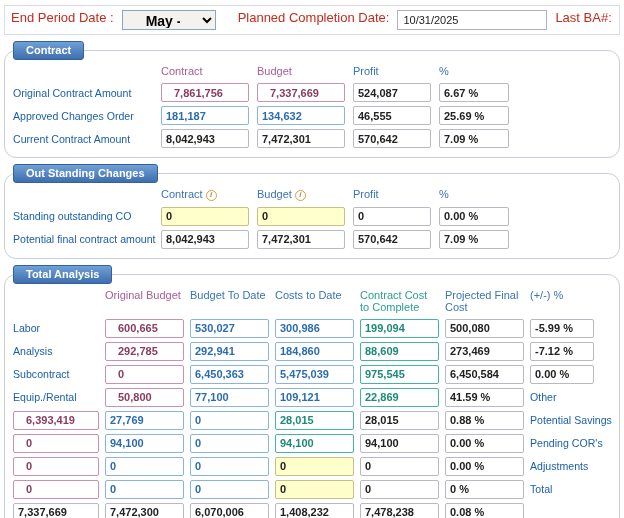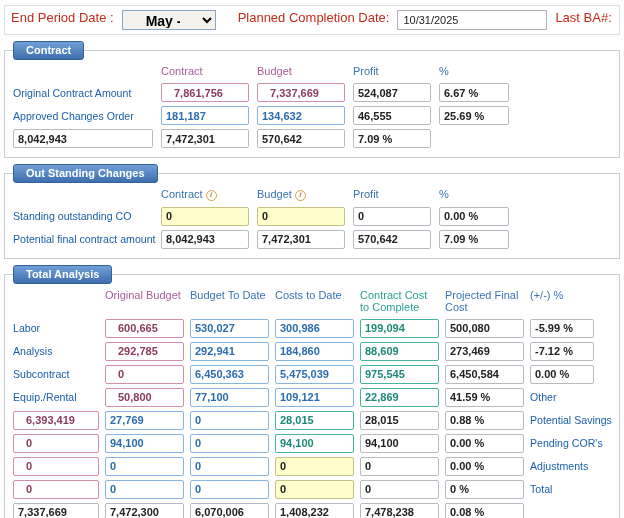--- a/index.html
+++ b/index.html
@@ -31,21 +31,21 @@
     font-size:11px; height:20px; width:150px;
     border:1px solid #b9aec6; padding:2px 5px; color:#222;
   }
   .gap-med { margin-left:14px; }
   .lastba { margin-left:auto; display:flex; align-items:center; gap:5px; overflow:hidden; }
   .lastba-value { color:#1b5faa; font-weight:700; font-size:12px; white-space:nowrap; }
 
   
   .section {
     position:relative;
-    border:1px solid #c9ced6; border-radius:0;
+    border:1px solid #c9ced6; border-radius:12px;
     margin:15px 4px 0 4px;
     padding:14px 8px 9px 8px;
     background:#fff;
   }
   .tab {
     position:absolute; top:-10px; left:8px;
     background:linear-gradient(#6fa0d6,#3e6fae);
     border:1px solid #35619b; border-radius:3px;
     color:#fff; font-weight:700; font-size:11px;
     padding:2px 12px 3px 12px;
@@ -112,20 +112,21 @@
     <input class="fld pink" value="7,337,669" style="">
     <input class="fld" value="524,087" style="">
     <input class="fld" value="6.67 %" style="">
 
     <div class="rowlab">Approved Changes Order</div>
     <input class="fld blue" value="181,187" style="">
     <input class="fld blue" value="134,632" style="">
     <input class="fld" value="46,555" style="">
     <input class="fld" value="25.69 %" style="">
 
+    <div class="rowlab">Current Contract Amount</div>
     <input class="fld" value="8,042,943" style="">
     <input class="fld" value="7,472,301" style="">
     <input class="fld" value="570,642" style="">
     <input class="fld" value="7.09 %" style="">
   </div>
 </div>
 
 <div class="section">
   <div class="tab">Out Standing Changes</div>
   <div class="grid grid-contract">

